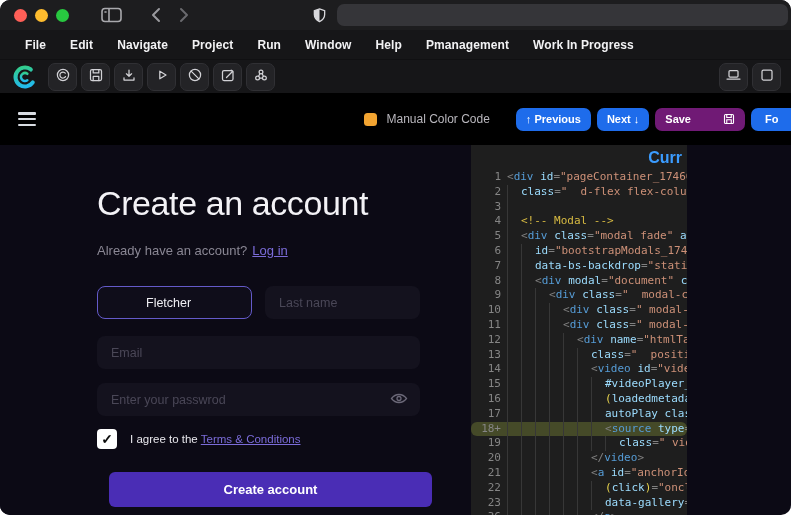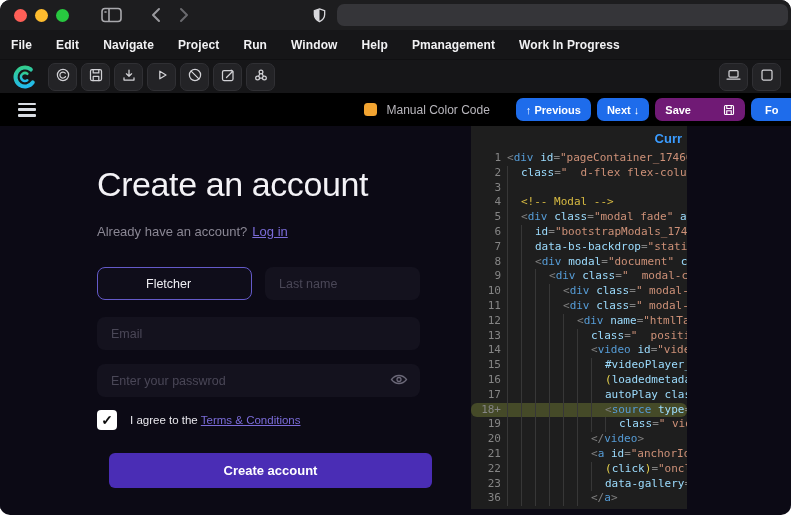--- a/index.html
+++ b/index.html
@@ -11,33 +11,33 @@
   .light{width:13px;height:13px;border-radius:50%;}
   .light.red{background:#ff5f57}.light.yellow{background:#febc2e}.light.green{background:#28c840}
   .chrome-icons{display:flex;align-items:center;color:#a9a9ad;}
   .cicon{display:flex;align-items:center;justify-content:center;}
   .sidebar-toggle{margin-left:32px;}
   .nav-chevrons{display:flex;gap:16px;margin-left:28px;}
   .shield{margin-left:122px;}
   .urlbar{flex:1;height:22px;margin:0 3px 0 10px;background:#353539;border-radius:7px;}
 
   
-  .menubar{height:29px;background:#161618;display:flex;align-items:center;gap:24px;padding-left:11px;border-bottom:1px solid #101012;}
+  .menubar{height:29px;background:#161618;display:flex;align-items:center;gap:24px;padding-left:25px;border-bottom:1px solid #101012;}
   .menubar span{color:#f2f2f4;font-size:12px;font-weight:700;letter-spacing:.1px;cursor:default;}
 
   
   .toolbar{height:33px;background:#161618;display:flex;align-items:center;padding:0 10px;}
   .logo{width:26px;height:26px;margin:0 10px 0 2px;}
   .tbgroup{display:flex;gap:4px;}
   .tbtn{width:27px;height:26px;border-radius:7px;background:#232326;border:1px solid #303034;display:flex;align-items:center;justify-content:center;}
   .tbtn svg{stroke:#d2d2d6;fill:none;stroke-width:1.25;stroke-linecap:round;stroke-linejoin:round;}
   .tb-spacer{flex:1;}
 
   
-  .actionbar{height:33px;background:#000;display:flex;align-items:center;padding:0 0 0 18px;}
+  .actionbar{height:52px;background:#000;display:flex;align-items:center;padding:0 0 0 18px;}
   .hamburger{width:18px;height:14px;display:flex;flex-direction:column;justify-content:space-between;cursor:pointer;}
   .hamburger div{height:2.5px;background:#d9dde3;border-radius:1px;}
   .ab-right{margin-left:auto;display:flex;align-items:center;}
   .legend-dot{width:13px;height:13px;border-radius:3.5px;background:#f2a431;}
   .legend-label{color:#b9b7bd;font-size:12px;margin:0 26px 0 9px;}
   .pill{height:23px;border:none;border-radius:7px;color:#fff;font-size:11px;font-weight:700;font-family:"Liberation Sans",sans-serif;display:flex;align-items:center;gap:4px;padding:0 10px;margin-right:6px;cursor:pointer;}
   .pill.blue{background:#1e6ceb;}
   .pill.green{background:#701a75;gap:32px;}
   .pill.format{width:70px;margin-right:-30px;justify-content:flex-start;padding-left:14px;}
 
@@ -58,21 +58,21 @@
   .pwd-wrap{position:relative;margin-top:14px;}
   .eye{position:absolute;right:12px;top:8px;}
   .agree{margin-top:13px;display:flex;align-items:center;gap:13px;}
   .cbx{width:20px;height:20px;border-radius:4px;background:#fff;display:flex;align-items:center;justify-content:center;color:#0b0b0b;font-size:14px;font-weight:700;cursor:pointer;}
   .agree-label{font-size:11.5px;color:#e8e7ec;text-align:center;}
   .agree-label a{color:#7b6cd9;text-decoration:underline;}
   .submit{margin-top:23px;width:100%;height:35px;border:none;border-radius:6px;background:#4a2db5;color:#fff;font-size:13px;font-weight:700;font-family:"Liberation Sans",sans-serif;cursor:pointer;margin-left:12px;}
 
   
   .editor{width:216px;background:#1e1e1e;font-family:"DejaVu Sans Mono",monospace;overflow:hidden;}
-  .ed-head{height:25px;display:flex;align-items:center;justify-content:flex-end;padding-right:5px;color:#3b9cff;font-size:13px;font-weight:700;font-family:"Liberation Sans",sans-serif;}
+  .ed-head{height:25px;display:flex;align-items:center;justify-content:flex-end;padding-right:5px;color:#3b9cff;font-size:16px;font-weight:700;font-family:"Liberation Sans",sans-serif;}
   .ln{display:flex;height:14.8px;line-height:14.8px;font-size:11px;white-space:pre;}
   .ln.hl{background:#454a28;border-radius:6px;}
   .gut{width:30px;flex:none;text-align:right;padding-right:6px;color:#858585;}
   .code{flex:1;overflow:hidden;}
   .ind{display:inline-block;width:13px;border-left:1px solid #373737;height:14.8px;vertical-align:top;}
   .tk-p{color:#808080}.tk-t{color:#569cd6}.tk-a{color:#9cdcfe}.tk-s{color:#ce9178}.tk-c{color:#d7ba42}.tk-y{color:#e8d44d}.tk-w{color:#d4d4d4}
 </style>
 </head>
 <body>
 

